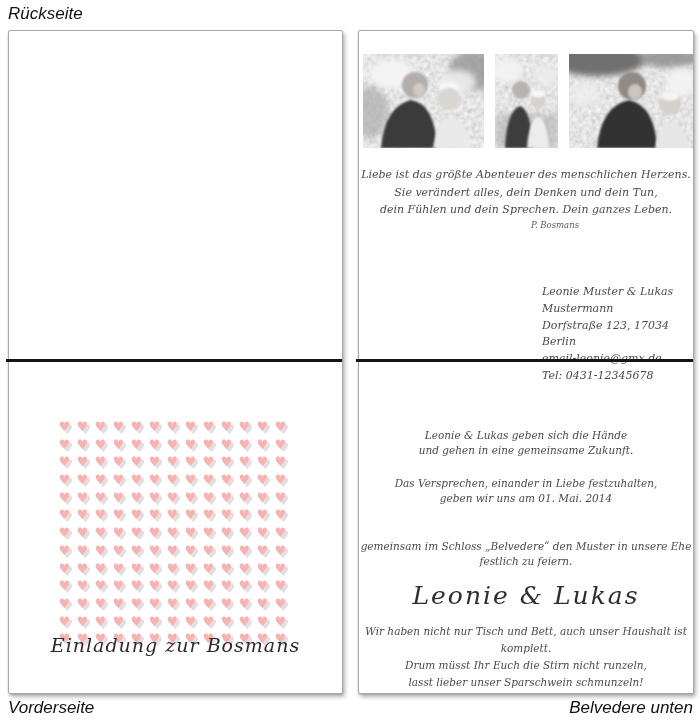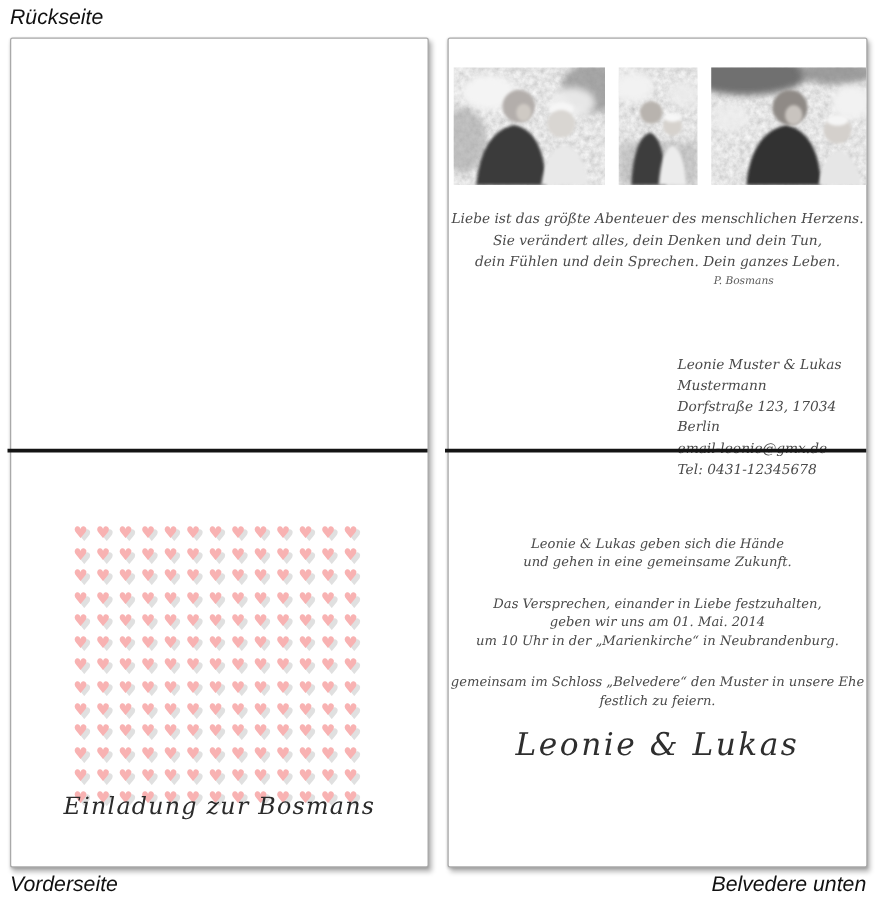--- a/index.html
+++ b/index.html
@@ -34,21 +34,21 @@
 
   
   .photos{position:absolute;top:23px;left:4px;display:flex;gap:11px;}
   .photo{height:94px;display:block;}
   .photo svg{display:block;width:100%;height:100%;}
   .ph1{width:121px;} .ph2{width:63px;} .ph3{width:124px;}
 
   .serif-text{font-family:"DejaVu Serif",serif;font-style:italic;color:#4a4a4a;}
   .quote{position:absolute;top:135px;left:0;right:0;text-align:center;
          font-size:11px;line-height:17.5px;}
-  .quote-attr{padding-right:74px;text-align:right;font-size:8.5px;line-height:13px;color:#5a5a5a;}
+  .quote-attr{padding-right:114px;text-align:right;font-size:8.5px;line-height:13px;color:#5a5a5a;}
   .contact{position:absolute;left:183px;top:253px;font-size:11px;line-height:16.8px;text-align:left;}
 
   .ctr{position:absolute;left:0;right:0;text-align:center;}
   .p1{top:66px;font-size:10.5px;line-height:15px;}
   .p2{top:114px;font-size:10.5px;line-height:15px;}
   .p3{top:177px;font-size:10.5px;line-height:15px;}
   .names{top:216px;font-size:25px;line-height:36px;color:#2e2e2e;letter-spacing:2px;}
   .p4{top:261px;font-size:10.5px;line-height:17px;}
 </style>
 </head>
@@ -327,22 +327,26 @@
     <div class="fold"></div>
 
     <div class="half half-bottom">
       <div class="ctr p1 serif-text">
         <div>Leonie &amp; Lukas geben sich die Hände</div>
         <div>und gehen in eine gemeinsame Zukunft.</div>
       </div>
       <div class="ctr p2 serif-text">
         <div>Das Versprechen, einander in Liebe festzuhalten,</div>
         <div>geben wir uns am 01. Mai. 2014</div>
-        <div>um 10 Uhr in der „Marienkirche“ in Neubrandenburg.</div>
       </div>
       <div class="ctr p3 serif-text">
         <div>gemeinsam im Schloss „Belvedere“ den Muster in unsere Ehe festlich zu feiern.</div>
       </div>
       <div class="ctr names serif-text">Leonie &amp; Lukas</div>
+      <div class="ctr p4 serif-text">
+        <div>Wir haben nicht nur Tisch und Bett, auch unser Haushalt ist komplett.</div>
+        <div>Drum müsst Ihr Euch die Stirn nicht runzeln,</div>
+        <div>lasst lieber unser Sparschwein schmunzeln!</div>
+      </div>
     </div>
   </div>
 
 </div>
 
 </body></html>

